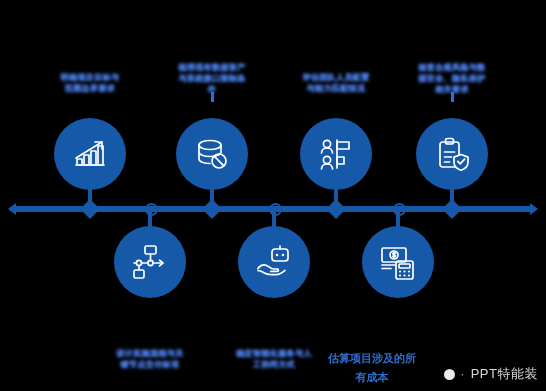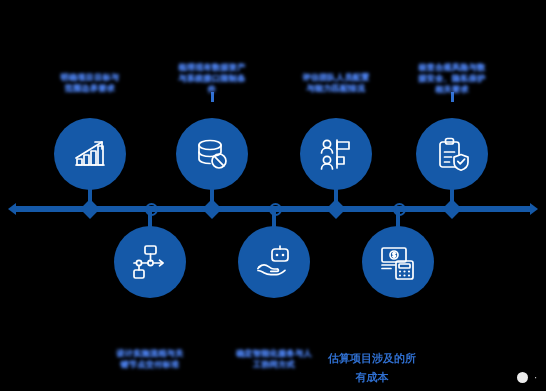--- a/index.html
+++ b/index.html
@@ -291,15 +291,16 @@
 键节点交付标准</div>
   <div class="label" style="left:274px; top:348px; width:92px;">确定智能化服务与人
 工协同方式</div>
 
   <div class="wm-overlay">估算项目涉及的所
 有成本</div>
 
   <div class="watermark">
     <span class="wm-dot"></span>
     <span class="wm-sep">·</span>
+    <span>PPT特能装</span>
   </div>
 
 </div>
 
 </body></html>

